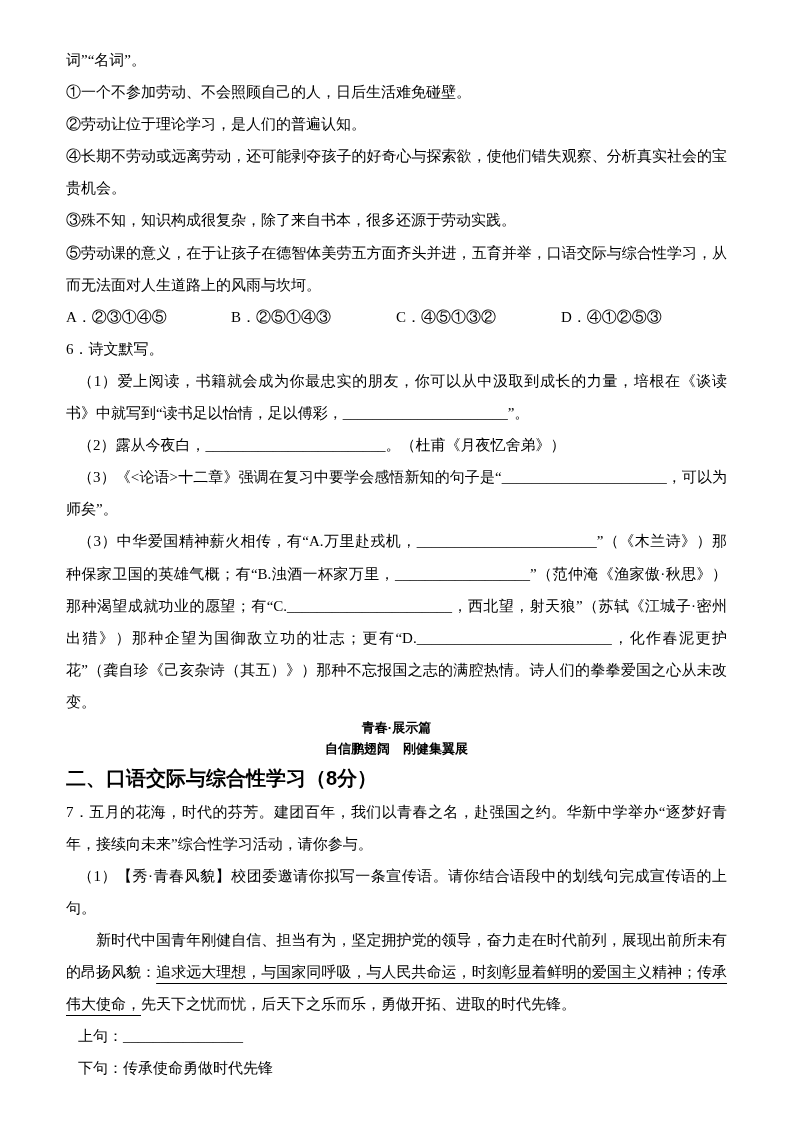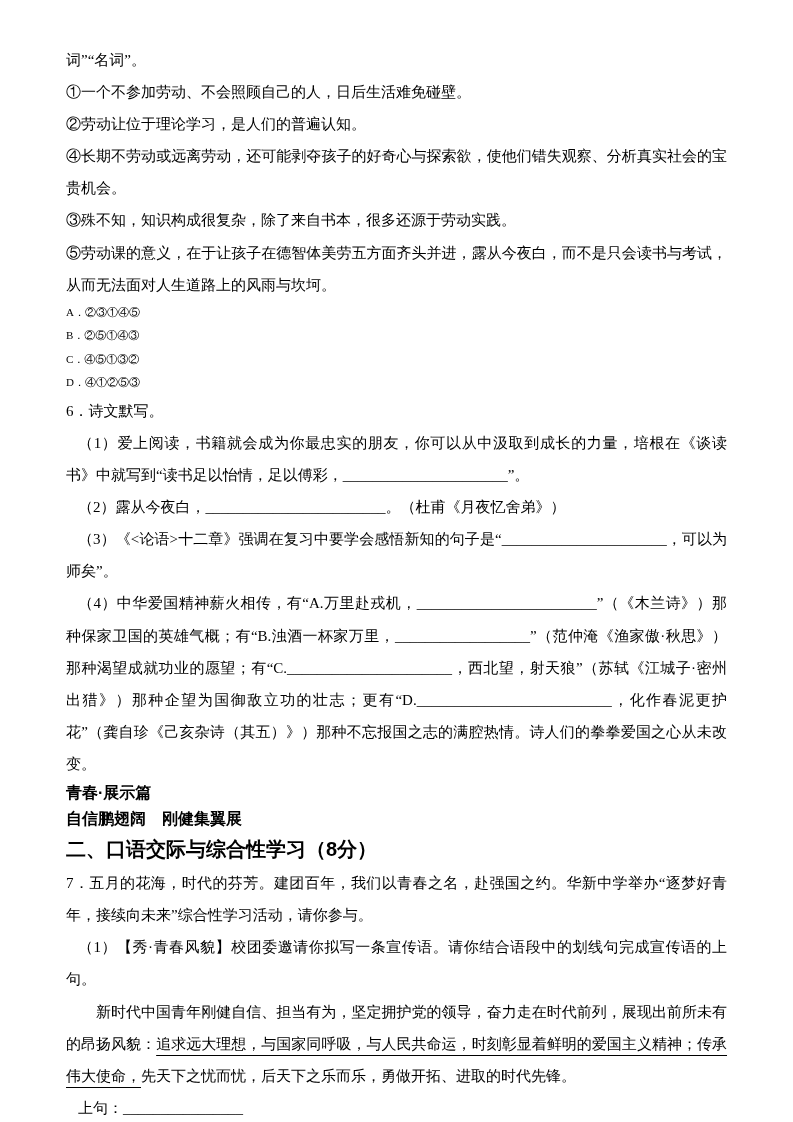--- a/index.html
+++ b/index.html
@@ -23,29 +23,29 @@
   }
   .indent { text-indent: 0.8em; }
   .passage { text-indent: 2em; }
   .underlined {
     text-decoration: underline;
     text-underline-offset: 6px;
     text-decoration-thickness: 1px;
   }
   .options-row {
     display: flex;
-    font-size: 11px;
+    font-size: 15px;
     line-height: 2.14;
-    flex-direction: column;
   }
   .option { width: 165px; }
   .option:last-child { width: auto; }
   .center-title {
-    font-size: 16px;
+    font-size: 13px;
     font-weight: bold;
+    text-align: center;
     line-height: 1.6;
     font-family: "Liberation Sans", "DejaVu Sans", sans-serif;
   }
   .section-heading {
     font-size: 20px;
     font-weight: bold;
     line-height: 1.8;
     font-family: "Liberation Sans", "DejaVu Sans", sans-serif;
   }
 </style>
@@ -53,40 +53,41 @@
 <body>
 
 <div class="page">
 
   <p class="para">词”“名词”。</p>
 
   <p class="para">①一个不参加劳动、不会照顾自己的人，日后生活难免碰壁。</p>
   <p class="para">②劳动让位于理论学习，是人们的普遍认知。</p>
   <p class="para">④长期不劳动或远离劳动，还可能剥夺孩子的好奇心与探索欲，使他们错失观察、分析真实社会的宝贵机会。</p>
   <p class="para">③殊不知，知识构成很复杂，除了来自书本，很多还源于劳动实践。</p>
-  <p class="para">⑤劳动课的意义，在于让孩子在德智体美劳五方面齐头并进，露从今夜白，而不是只会读书与考试，从而无法面对人生道路上的风雨与坎坷。</p>
+  <p class="para">⑤劳动课的意义，在于让孩子在德智体美劳五方面齐头并进，五育并举，口语交际与综合性学习，从而无法面对人生道路上的风雨与坎坷。</p>
 
   <div class="options-row">
     <span class="option">A．②③①④⑤</span>
     <span class="option">B．②⑤①④③</span>
     <span class="option">C．④⑤①③②</span>
     <span class="option">D．④①②⑤③</span>
   </div>
 
   <p class="para">6．诗文默写。</p>
   <p class="para indent">（1）爱上阅读，书籍就会成为你最忠实的朋友，你可以从中汲取到成长的力量，培根在《谈读书》中就写到“读书足以怡情，足以傅彩，______________________”。</p>
   <p class="para indent">（2）露从今夜白，________________________。（杜甫《月夜忆舍弟》）</p>
   <p class="para indent">（3）《&lt;论语&gt;十二章》强调在复习中要学会感悟新知的句子是“______________________，可以为师矣”。</p>
-  <p class="para indent">（4）中华爱国精神薪火相传，有“A.万里赴戎机，________________________”（《木兰诗》）那种保家卫国的英雄气概；有“B.浊酒一杯家万里，__________________”（范仲淹《渔家傲·秋思》）那种渴望成就功业的愿望；有“C.______________________，西北望，射天狼”（苏轼《江城子·密州出猎》）那种企望为国御敌立功的壮志；更有“D.__________________________，化作春泥更护花”（龚自珍《己亥杂诗（其五）》）那种不忘报国之志的满腔热情。诗人们的拳拳爱国之心从未改变。</p>
+  <p class="para indent">（3）中华爱国精神薪火相传，有“A.万里赴戎机，________________________”（《木兰诗》）那种保家卫国的英雄气概；有“B.浊酒一杯家万里，__________________”（范仲淹《渔家傲·秋思》）那种渴望成就功业的愿望；有“C.______________________，西北望，射天狼”（苏轼《江城子·密州出猎》）那种企望为国御敌立功的壮志；更有“D.__________________________，化作春泥更护花”（龚自珍《己亥杂诗（其五）》）那种不忘报国之志的满腔热情。诗人们的拳拳爱国之心从未改变。</p>
 
   <h2 class="center-title">青春·展示篇</h2>
   <h2 class="center-title">自信鹏翅阔　刚健集翼展</h2>
   <p class="section-heading">二、口语交际与综合性学习（8分）</p>
 
   <p class="para">7．五月的花海，时代的芬芳。建团百年，我们以青春之名，赴强国之约。华新中学举办“逐梦好青年，接续向未来”综合性学习活动，请你参与。</p>
   <p class="para indent">（1）【秀·青春风貌】校团委邀请你拟写一条宣传语。请你结合语段中的划线句完成宣传语的上句。</p>
 
   <p class="para passage"><span>新时代中国青年刚健自信、担当有为，坚定拥护党的领导，奋力走在时代前列，展现出前所未有的昂扬风貌：</span><span class="underlined">追求远大理想，与国家同呼吸，与人民共命运，时刻彰显着鲜明的爱国主义精神；传承伟大使命，</span><span>先天下之忧而忧，后天下之乐而乐，勇做开拓、进取的时代先锋。</span></p>
 
   <p class="para indent"><span>上句：</span><span>________________</span></p>
 
+  <p class="para indent">下句：传承使命勇做时代先锋</p>
 
 </div>
 
 </body></html>

